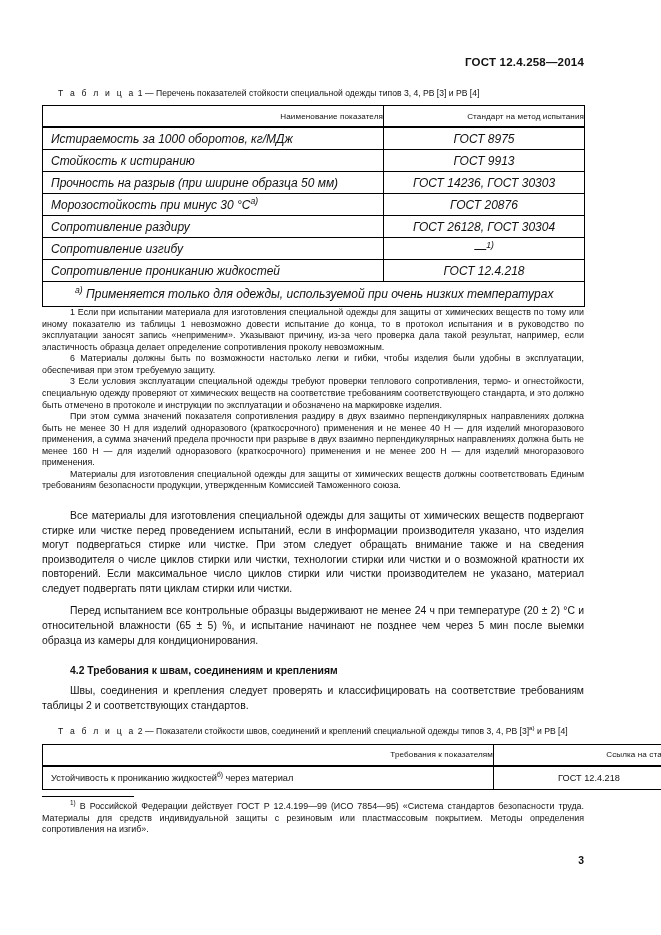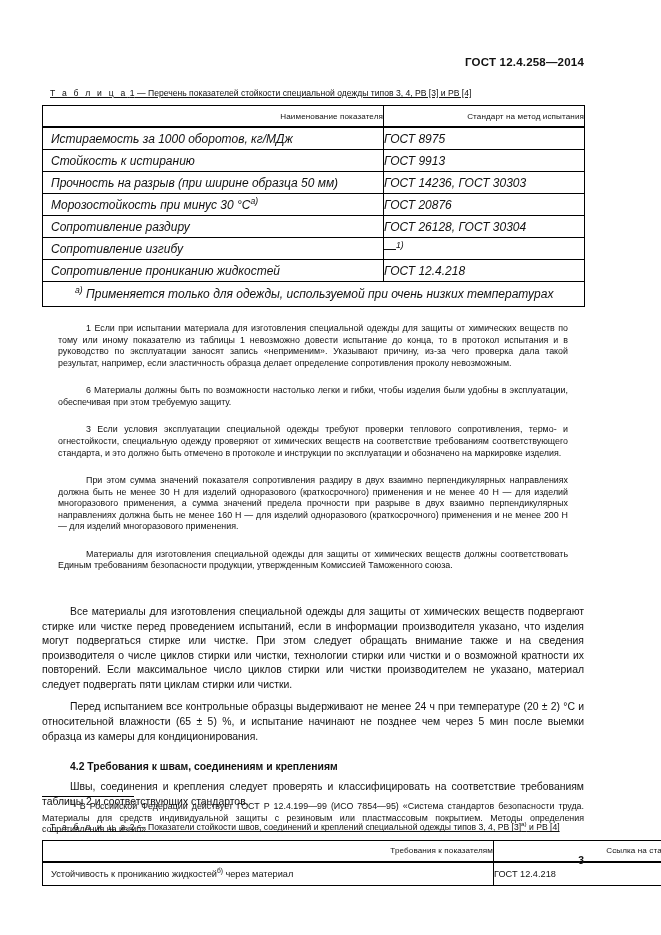--- a/index.html
+++ b/index.html
@@ -39,23 +39,22 @@
   .content {
     position: absolute;
     left: 42px;
     top: 88px;
     width: 542px;
   }
 
   .table-caption {
     font-size: 8.6px;
     line-height: 1.3;
-    margin: 0 0 6px 8px;
+    margin: 0 0 6px 16px;
     white-space: nowrap;
-    text-decoration: underline;
   }
   .table-caption .sp {
     letter-spacing: 2.2px;
   }
 
   
   table.gost {
     border-collapse: collapse;
     width: 542px;
     table-layout: fixed;
@@ -77,21 +76,21 @@
   table.gost tbody td {
     height: 21px;
     font-size: 12px;
     font-style: italic;
   }
   td.cell-name {
     padding-left: 8px !important;
     text-align: left;
   }
   td.cell-std {
-    text-align: left;
+    text-align: center;
   }
   td.foot-cell {
     font-style: normal;
     font-size: 8.6px;
     text-align: left;
     padding-left: 32px !important;
     height: 24px !important;
     border-top: 2px solid #000000;
   }
   .col-a { width: 341px; }
@@ -110,21 +109,21 @@
 
   
   .notes-head {
     font-size: 8.9px;
     letter-spacing: 1.6px;
     margin: 13px 0 2px 28px;
   }
   p.note {
     font-size: 8.9px;
     line-height: 11.55px;
-    margin: 16px;
+    margin: 0;
     text-align: justify;
     text-indent: 28px;
     text-justify: inter-word;
   }
   p.note.ital {
   }
   p.body {
     font-size: 10.4px;
     line-height: 14.6px;
     margin: 0;

